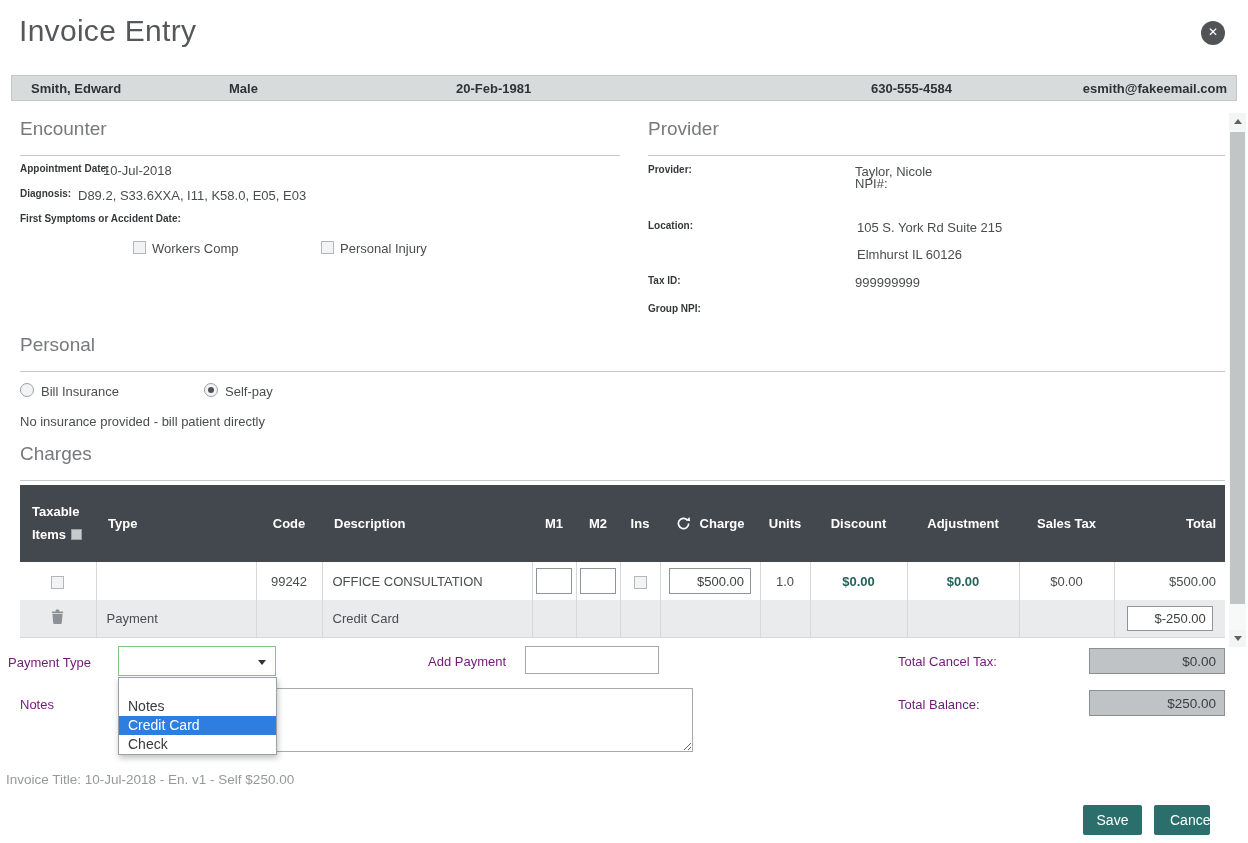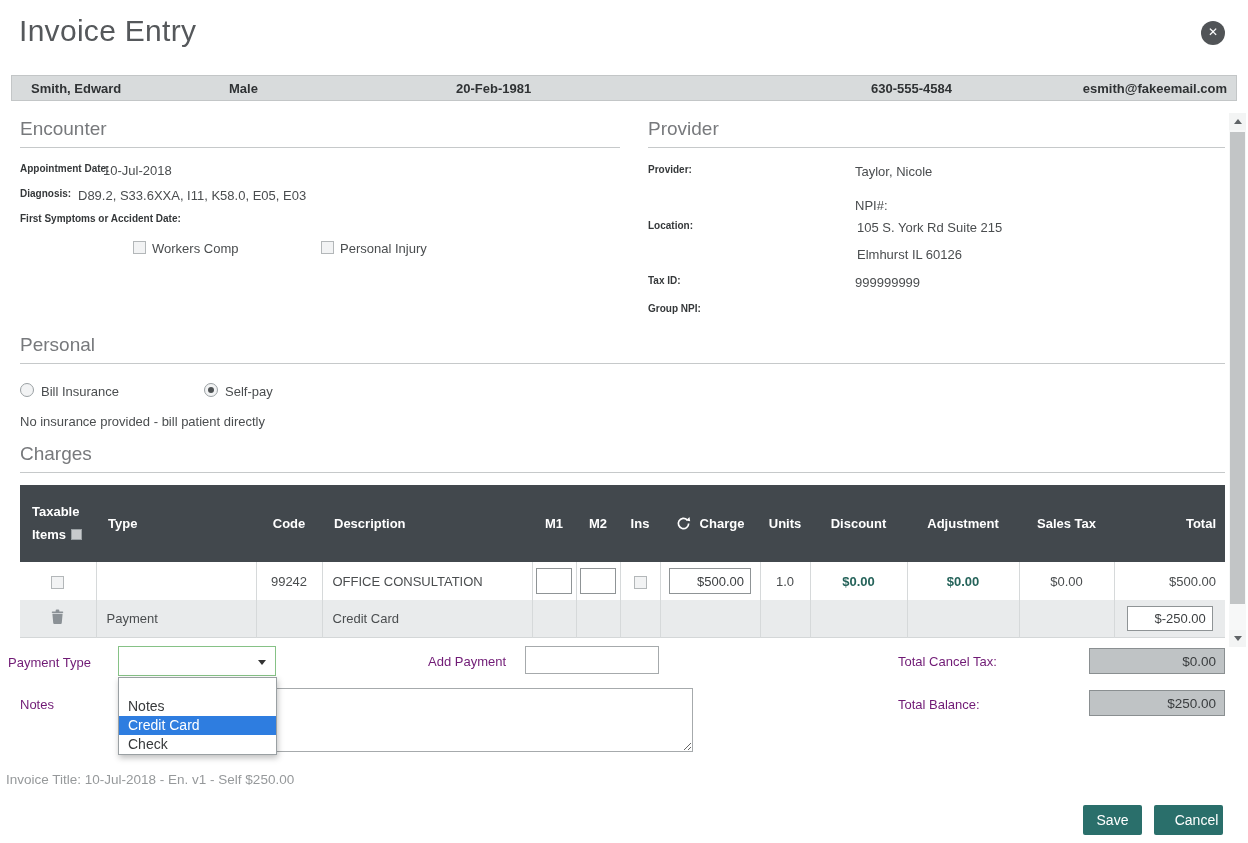--- a/index.html
+++ b/index.html
@@ -14,21 +14,21 @@
   .page-title { left:19px; top:14px; font-size:30px; color:#55585b; letter-spacing:.3px; }
 
   .close-btn { left:1201px; top:21px; width:24px; height:24px; border-radius:50%;
     background:#515457; color:#fff; text-align:center; line-height:23px; font-size:12px;
     font-weight:bold; cursor:pointer; }
 
   .patient-bar { left:11px; top:75px; width:1226px; height:26px; background:#d8dbdc;
     border:1px solid #c3c6c7; }
   .patient-bar span { position:absolute; top:5px; font-size:13px; font-weight:bold; color:#2f3234; }
 
-  .section-heading { font-size:19px; color:#77797c; padding-bottom:7px;
+  .section-heading { font-size:19px; color:#77797c; padding-bottom:15px;
     border-bottom:1px solid #c6c9ca; }
 
   .cb { display:inline-block; width:13px; height:13px; background:#f2f3f4;
     border:1px solid #b3b7b9; vertical-align:middle; }
   .radio { display:inline-block; width:14px; height:14px; border-radius:50%;
     background:#f2f3f4; border:1px solid #9aa0a3; }
   .radio.selected::after { content:""; display:block; width:6px; height:6px;
     border-radius:50%; background:#4e5254; margin:3px; }
 
   
@@ -73,21 +73,21 @@
     border:1px solid #9aa0a3; box-shadow:1px 3px 6px rgba(0,0,0,.25); z-index:5; }
   .pt-dropdown .opt { height:19px; line-height:19px; padding:0 9px; font-size:14px;
     color:#37393b; cursor:pointer; white-space:pre; }
   .pt-dropdown .opt.highlighted { background:#2e7de0; color:#fff; }
 
   .invoice-title { left:6px; top:772px; font-size:13.5px; color:#96999b; }
 
   .btn { position:absolute; top:805px; height:30px; background:#2a6f6b; color:#fff;
     border:none; border-radius:2px; font-size:14px; font-family:inherit; cursor:pointer; }
   .btn-save { left:1083px; width:59px; }
-  .btn-cancel { left:1154px; width:69px;padding-left:16px; }
+  .btn-cancel { left:1154px; width:56px;padding-left:16px; }
 
   
   .scrollbar { left:1229px; top:113px; width:17px; height:534px; background:#f7f8f8; }
   .scroll-btn { position:absolute; left:0; width:17px; height:17px; background:#f3f4f4; }
   .scroll-btn.up { top:0; }
   .scroll-btn.down { bottom:0; }
   .tri-up { position:absolute; left:4.5px; top:6px; width:0; height:0;
     border-left:4px solid transparent; border-right:4px solid transparent;
     border-bottom:5px solid #5f6366; }
   .tri-down { position:absolute; left:4.5px; top:6px; width:0; height:0;
@@ -122,21 +122,21 @@
   <span class="abs val" style="left:78px;  top:188px;">D89.2, S33.6XXA, I11, K58.0, E05, E03</span>
   <span class="abs lbl" style="left:20px;  top:213px;">First Symptoms or Accident Date:</span>
   <span class="abs cb" style="left:133px; top:241px;"></span>
   <span class="abs val" style="left:152px; top:241px;">Workers Comp</span>
   <span class="abs cb" style="left:321px; top:241px;"></span>
   <span class="abs val" style="left:340px; top:241px;">Personal Injury</span>
 
   <div class="abs section-heading" style="left:648px; top:118px; width:577px;">Provider</div>
   <span class="abs lbl" style="left:648px; top:164px;">Provider:</span>
   <span class="abs val" style="left:855px; top:164px;">Taylor, Nicole</span>
-  <span class="abs val" style="left:855px; top:198px;">NPI#:</span>
+  <span class="abs val" style="left:855px; top:176px;">NPI#:</span>
   <span class="abs lbl" style="left:648px; top:220px;">Location:</span>
   <span class="abs val" style="left:857px; top:220px;">105 S. York Rd Suite 215</span>
   <span class="abs val" style="left:857px; top:247px;">Elmhurst IL 60126</span>
   <span class="abs lbl" style="left:648px; top:275px;">Tax ID:</span>
   <span class="abs val" style="left:855px; top:275px;">999999999</span>
   <span class="abs lbl" style="left:648px; top:303px;">Group NPI:</span>
 
   <div class="abs section-heading" style="left:20px; top:334px; width:1205px;">Personal</div>
   <span class="abs radio" style="left:20px; top:383px;"></span>
   <span class="abs val" style="left:41px; top:384px;">Bill Insurance</span>

